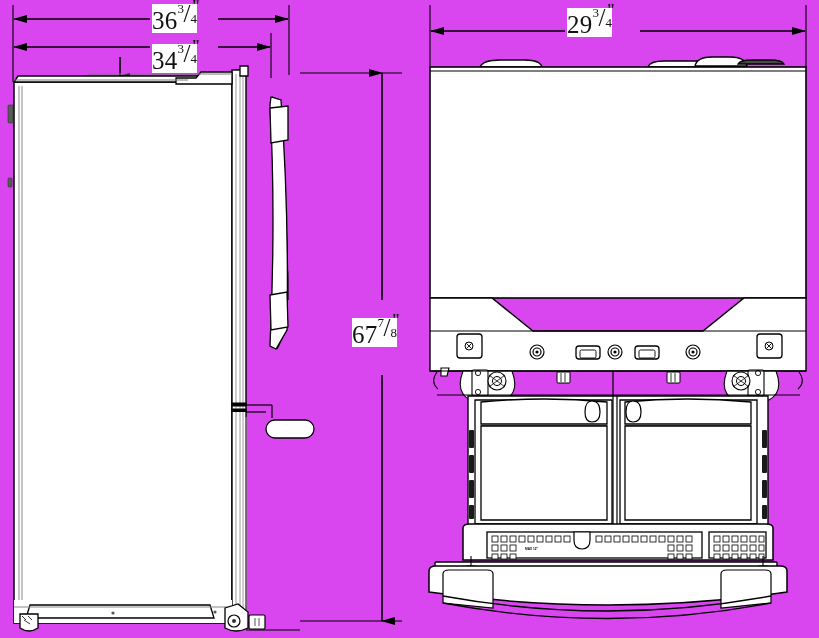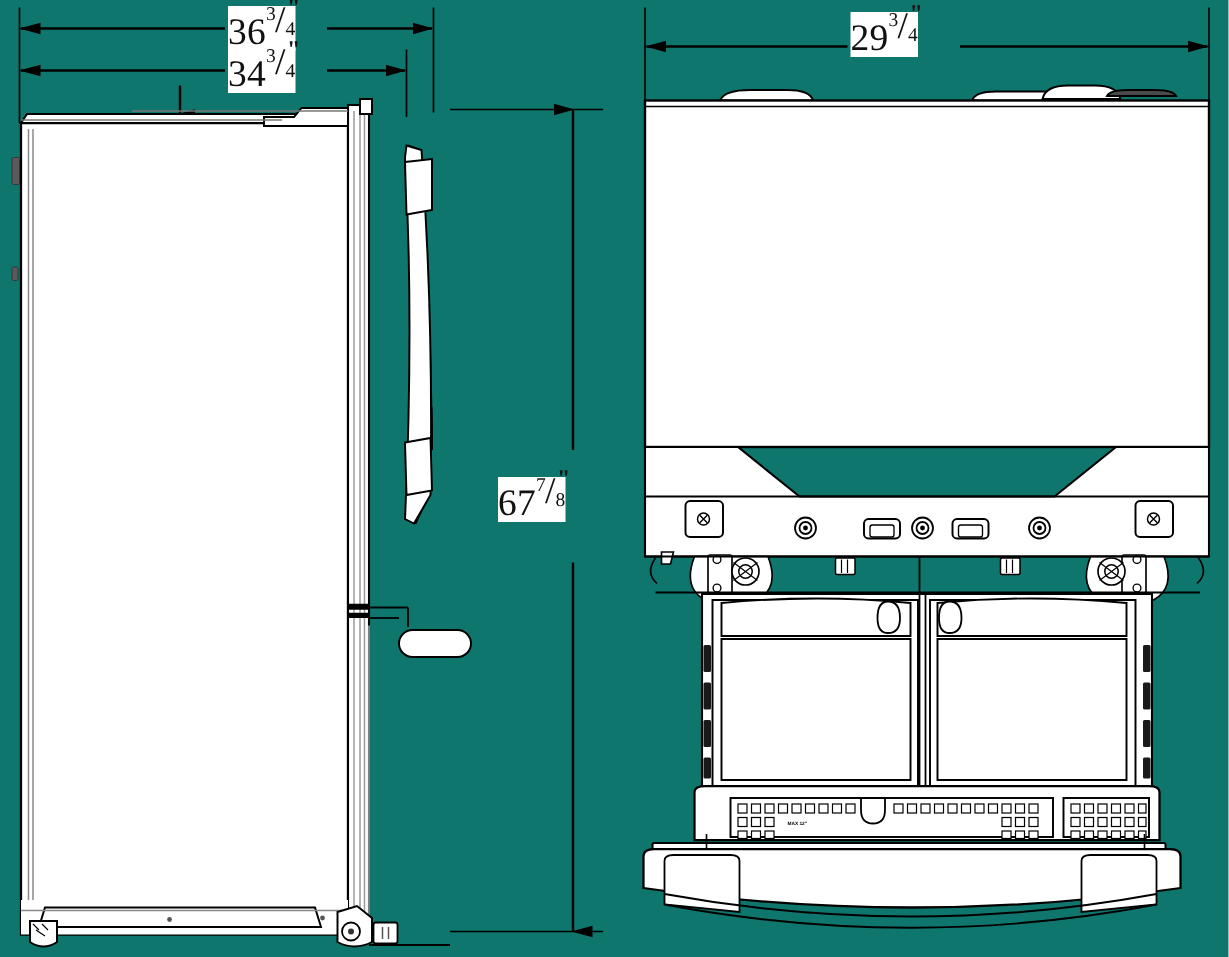--- a/index.html
+++ b/index.html
@@ -4,21 +4,21 @@
 <title>Refrigerator Dimension Drawing</title>
 <style>
   html,body{margin:0;padding:0;background:#ffffff;}
   body{
     width:819px;height:638px;
     font-family:"Liberation Serif", serif;
     color:#000;
     overflow:hidden;
     position:relative;
   }
-  #stage{position:relative;width:819px;height:638px;background:#0f766e;}
+  #stage{position:relative;width:819px;height:638px;background:#d946ef;}
   svg.draw{position:absolute;left:0;top:0;width:819px;height:638px;display:block;}
   .dimlabel{
     position:absolute;
     font-family:"Liberation Serif", serif;
     color:#111;
     white-space:nowrap;
     background:#fff;
     line-height:1;
     user-select:none;
   }
@@ -436,25 +436,25 @@
         <line x1="471" y1="556" x2="471" y2="566"></line>
         <line x1="763" y1="556" x2="763" y2="566"></line>
       </g>
     </g>
   </svg>
 
   <div class="dimlabel" style="left:152px;top:4px;">
     <span class="whole">36</span><span class="frac"><span class="num">3</span><span class="sl">/</span><span class="den">4</span><span class="inch">"</span></span>
   </div>
 
-  <div class="dimlabel" style="left:152px;top:32px;">
+  <div class="dimlabel" style="left:152px;top:44px;">
     <span class="whole">34</span><span class="frac"><span class="num">3</span><span class="sl">/</span><span class="den">4</span><span class="inch">"</span></span>
   </div>
 
-  <div class="dimlabel v-dim" style="left:332px;top:318px;">
+  <div class="dimlabel v-dim" style="left:352px;top:318px;">
     <span class="whole">67</span><span class="frac"><span class="num">7</span><span class="sl">/</span><span class="den">8</span><span class="inch">"</span></span>
   </div>
 
   <div class="dimlabel" style="left:567px;top:8px;">
     <span class="whole">29</span><span class="frac"><span class="num">3</span><span class="sl">/</span><span class="den">4</span><span class="inch">"</span></span>
   </div>
 
 </div>
 
 </body></html>

